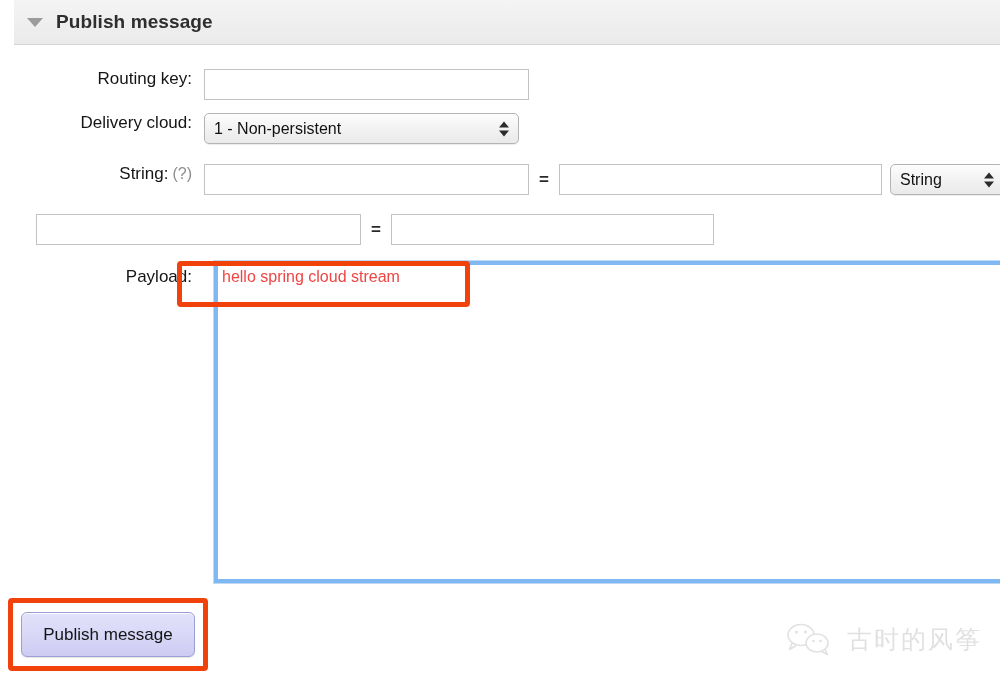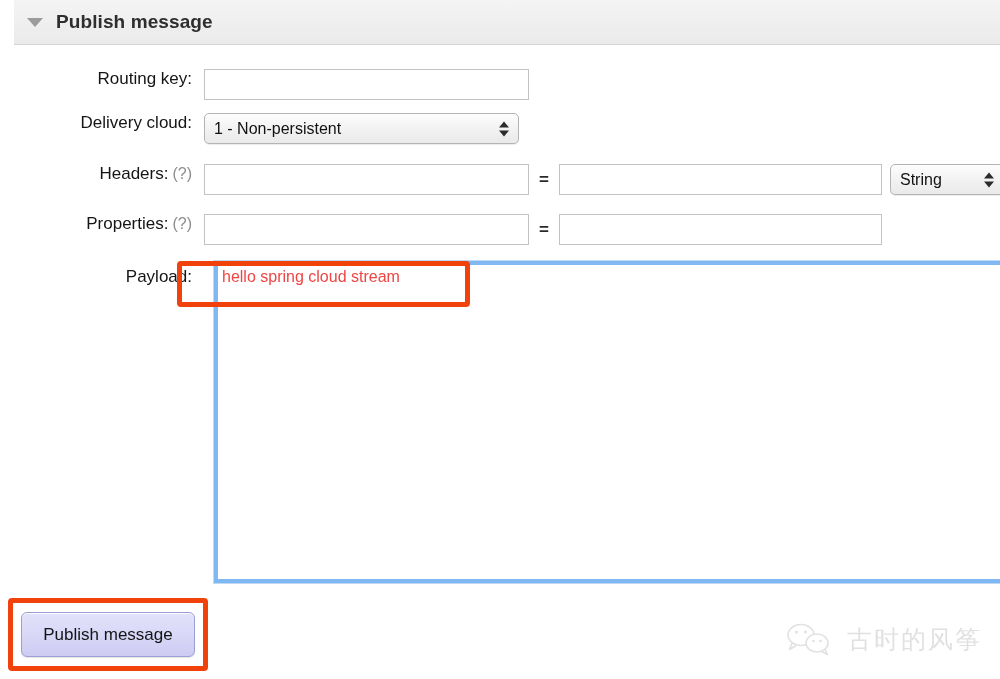--- a/index.html
+++ b/index.html
@@ -255,38 +255,35 @@
       <span>1 - Non-persistent</span>
       <span class="stepper">
         <i class="up"></i>
           <i class="down"></i>
       </span>
     </div>
   </div>
 
   <div class="row" style="top: 119px;">
     <div class="label">
-      <span>Headers:</span><span class="help-q">(?)</span>
+      <span>String:</span><span class="help-q">(?)</span>
     </div>
     <input class="text-field w-key" type="text" value="" style="">
     <span class="eq-sign">=</span>
     <input class="text-field w-value" type="text" value="" style="">
     <div class="select select-type" style="margin-left: 8px;">
       <span>String</span>
       <span class="stepper">
         <i class="up"></i>
           <i class="down"></i>
       </span>
     </div>
   </div>
 
   <div class="row" style="top: 169px;">
-    <div class="label">
-      <span>Properties:</span><span class="help-q">(?)</span>
-    </div>
     <input class="text-field w-key" type="text" value="" style="">
     <span class="eq-sign">=</span>
     <input class="text-field w-value" type="text" value="" style="">
   </div>
 
   <div class="row" style="top: 222px;">
     <div class="label">Payload:</div>
   </div>
 
   <div class="payload-box">

